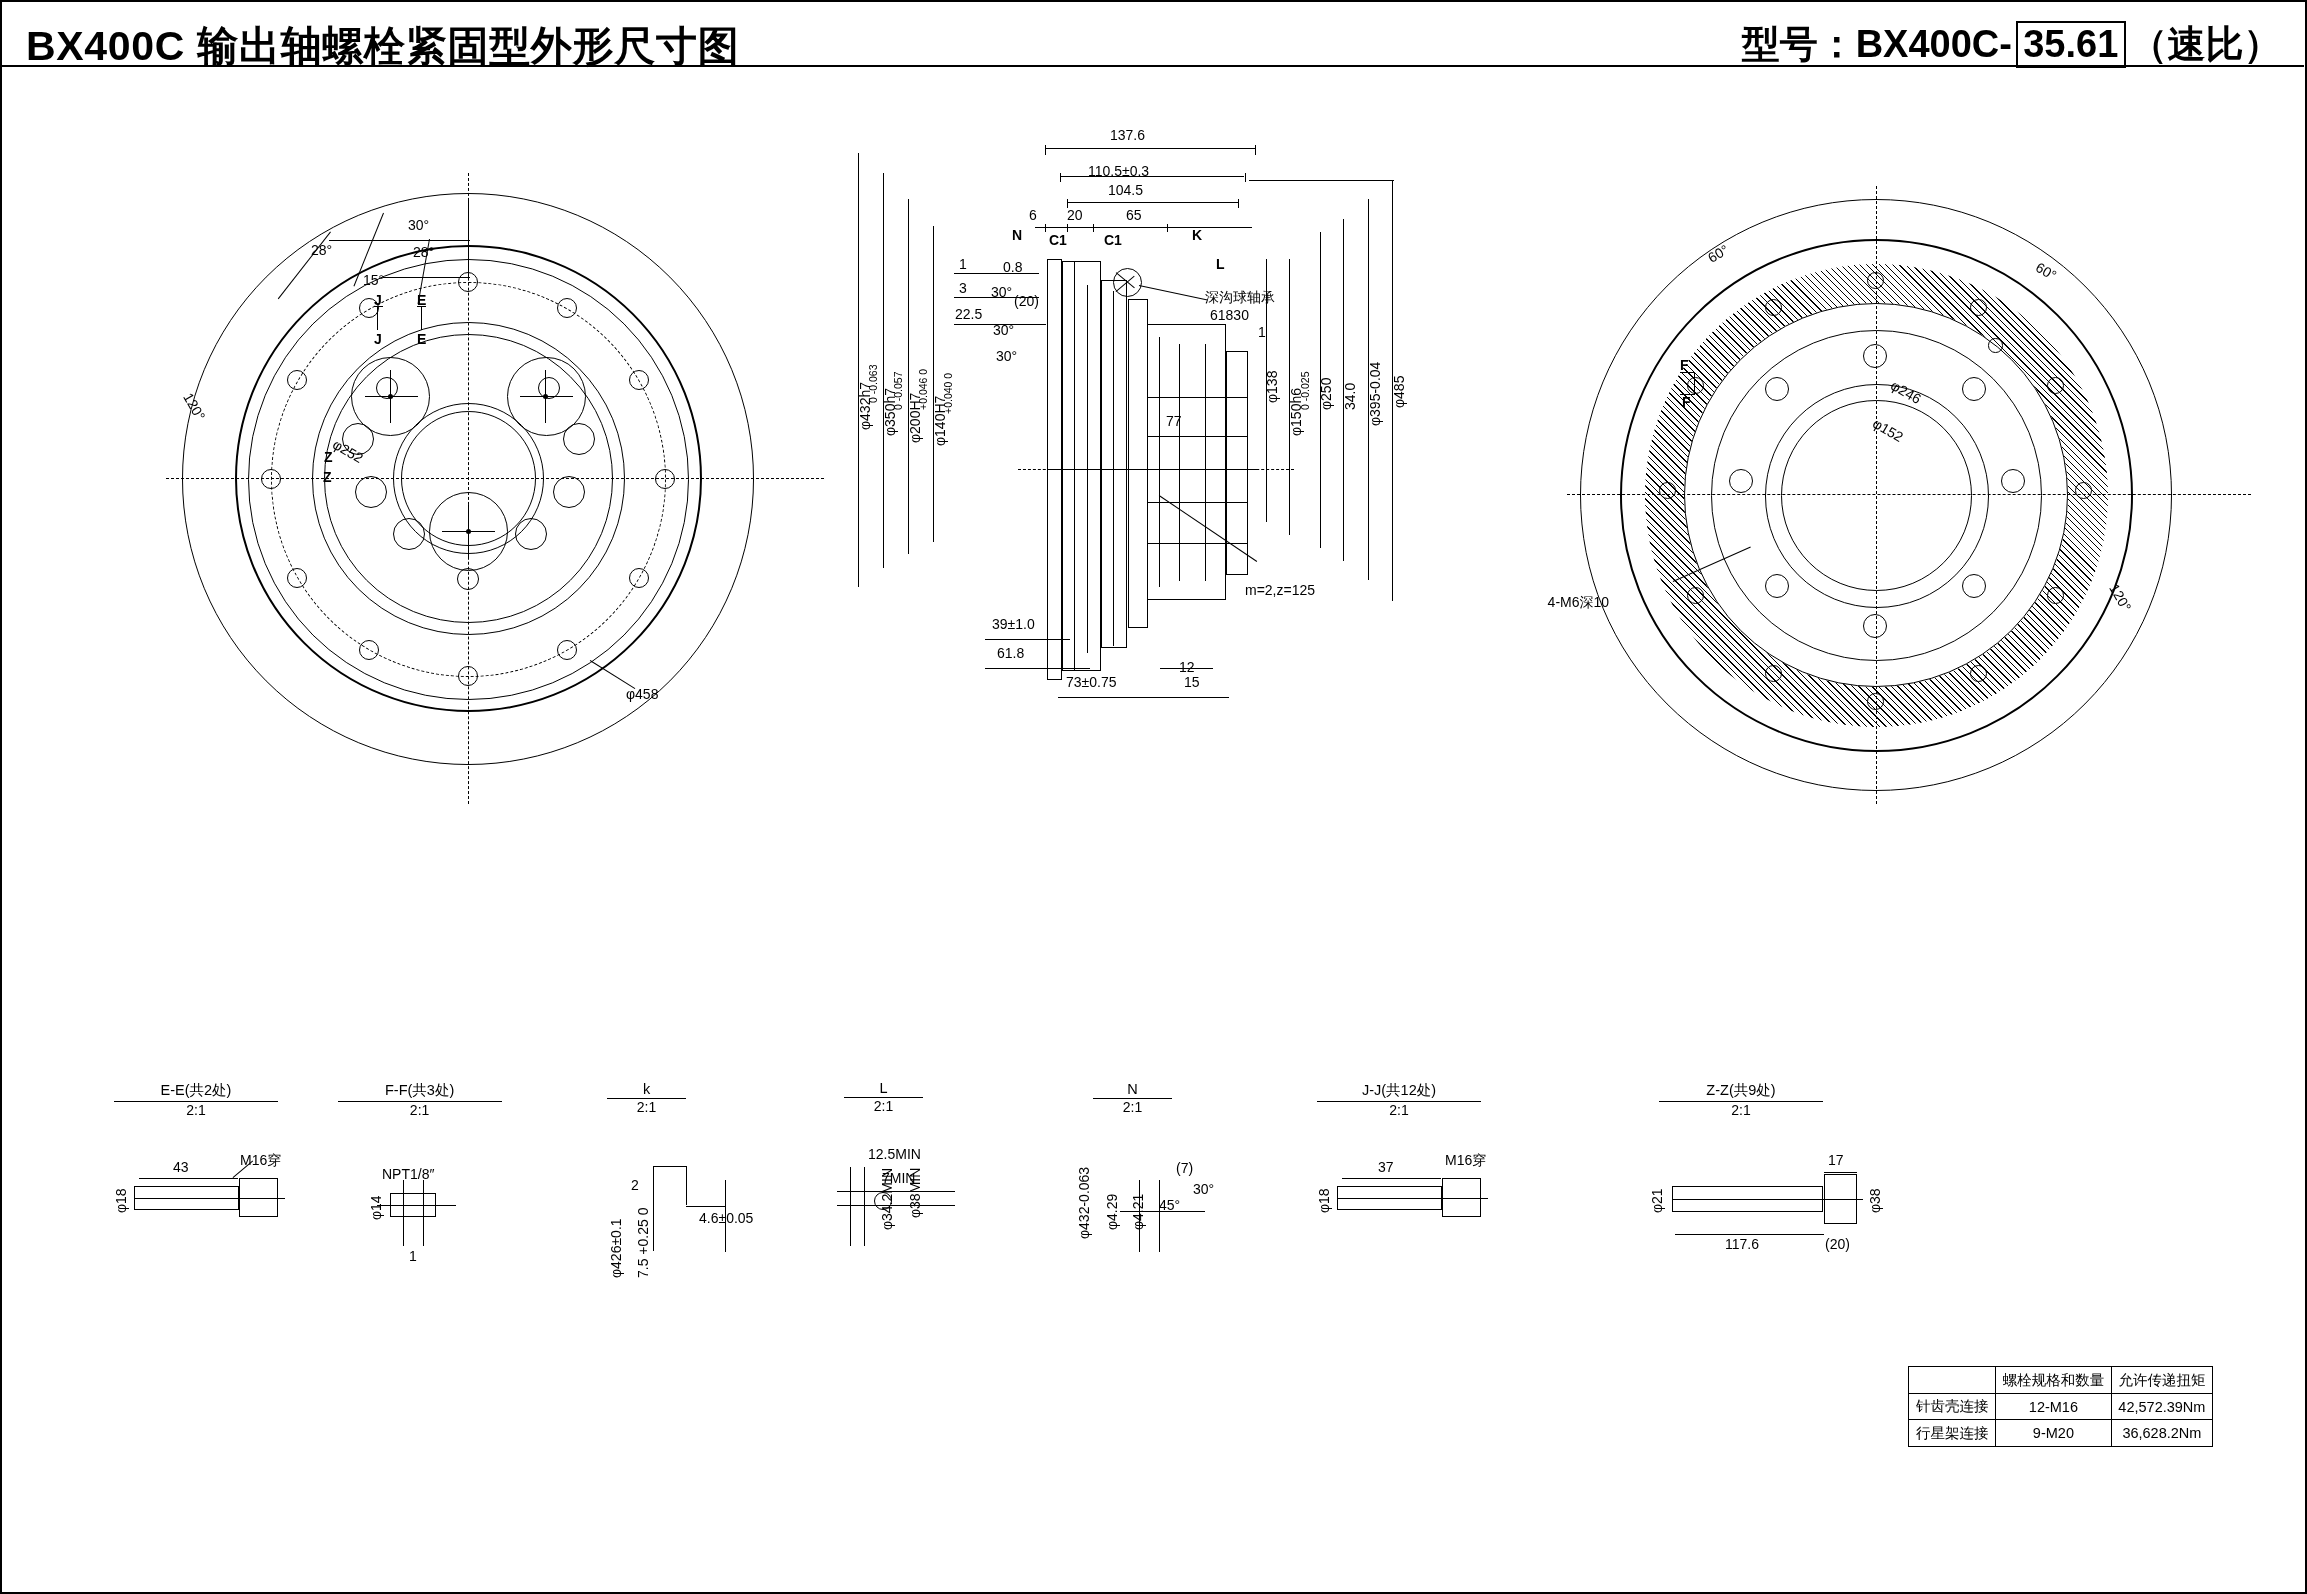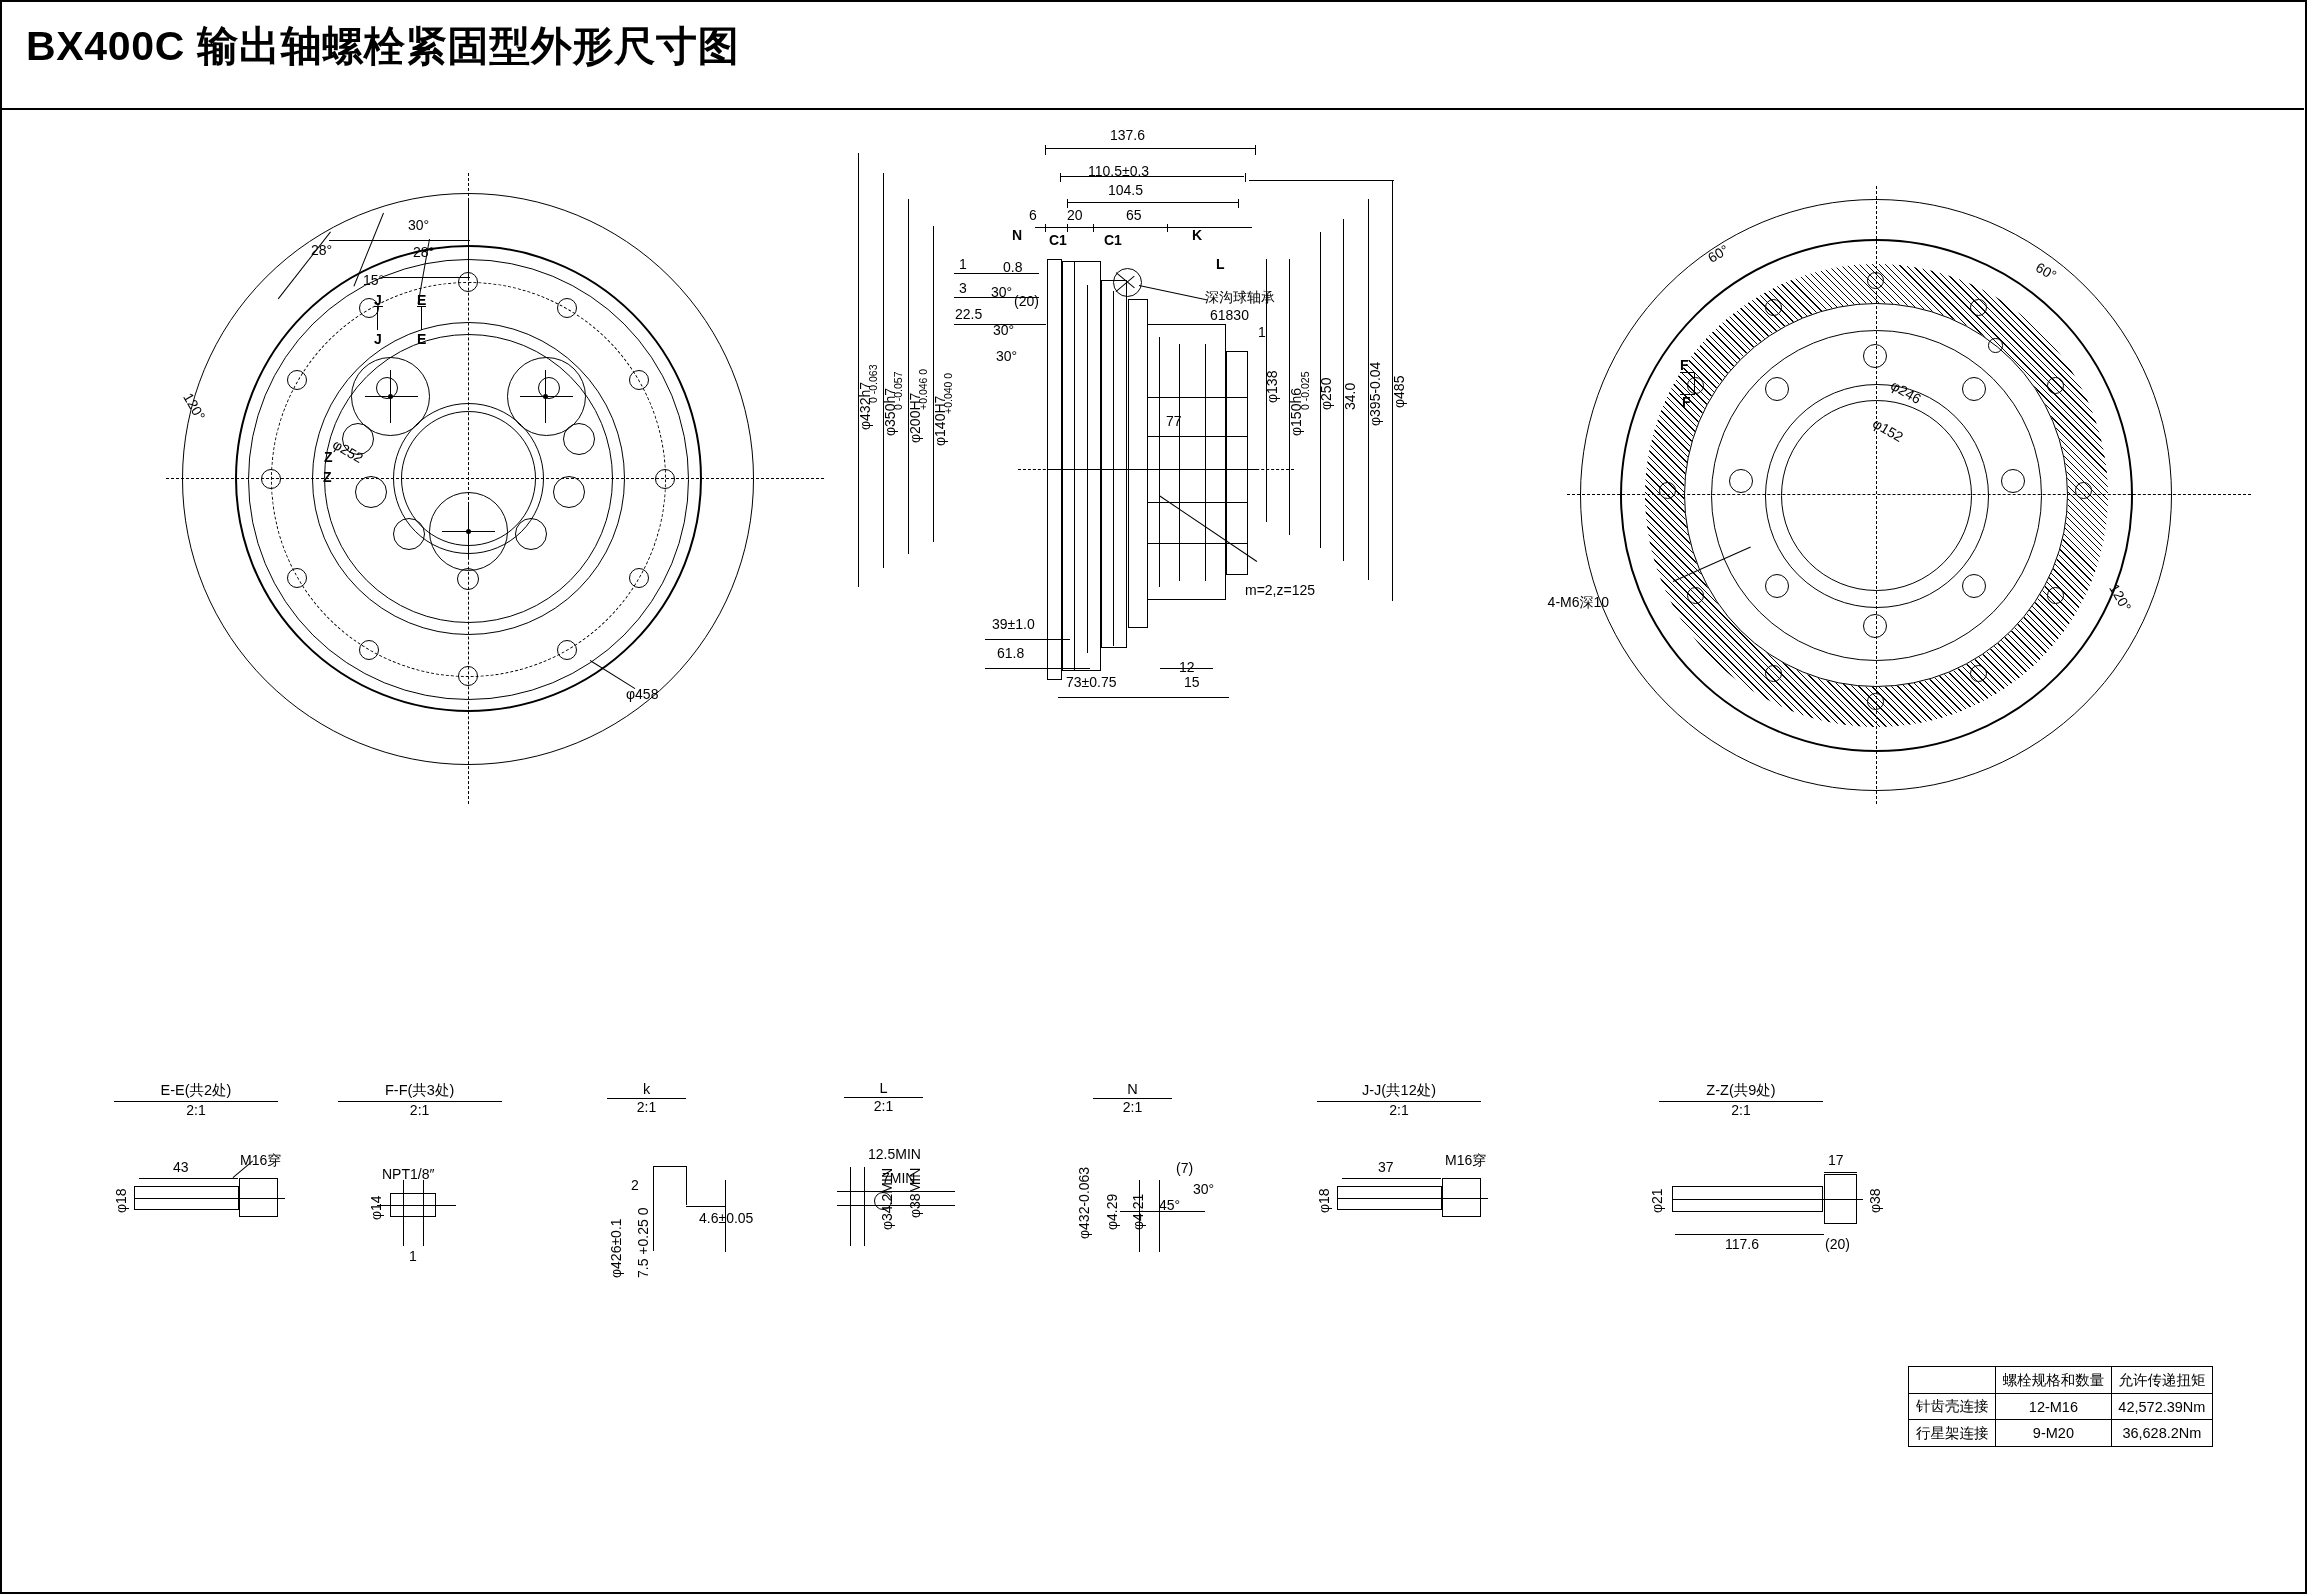--- a/index.html
+++ b/index.html
@@ -1,19 +1,19 @@
 <!DOCTYPE html>
 <html style="font-size:10.5px"><head>
 <meta charset="utf-8">
 <style>
   html,body{margin:0;padding:0;background:#ffffff;}
   body{width:2307px;height:1594px;font-family:"Liberation Sans",sans-serif;color:#000;overflow:hidden;}
   #sheet{position:relative;width:2307px;height:1594px;box-sizing:border-box;border:2.6px solid #000;}
   
-  #header{position:absolute;left:0;top:0;width:2302px;height:108px;border-bottom:2.6px solid #000;box-sizing:border-box;}
+  #header{position:absolute;left:0;top:0;width:2302px;height:65px;border-bottom:2.6px solid #000;box-sizing:border-box;}
   #title{position:absolute;left:24px;top:17px;font-size:41px;font-weight:bold;letter-spacing:0.7px;white-space:nowrap;}
   #model{position:absolute;right:22.4px;top:17px;font-size:38px;font-weight:bold;white-space:nowrap;display:flex;align-items:center;gap:4px;}
   #model .boxed{border:2px solid #000;padding:0 5.3px;}
   
   .t{position:absolute;font-size:14px;white-space:nowrap;}
   .t.xs{font-size:10.5px;}
   .t.b{font-weight:bold;}
   .rot90{transform:rotate(-90deg);transform-origin:left top;}
   .rot-30{transform:rotate(-30deg);transform-origin:left top;}
   .rot30{transform:rotate(30deg);transform-origin:left top;}
@@ -45,20 +45,25 @@
   .mask{position:absolute;background:#fff;border-radius:50%;}
   .rectln{position:absolute;border:1.1px solid #000;box-sizing:border-box;}
 </style>
 </head>
 <body>
 
 <div id="sheet">
 
   <div id="header">
     <div id="title">BX400C  输出轴螺栓紧固型外形尺寸图</div>
+    <div id="model">
+      <span>型号：BX400C-</span>
+      <span class="boxed">35.61</span>
+      <span>（速比）</span>
+    </div>
   </div>
 
   <div class="view" style="left:164px;top:158px;width:658px;height:789px;">
 
     <div class="circ" style="left:16.4px;top:33px;width:572px;height:572px;"></div>
 
     <div class="circ thick" style="left:69px;top:85px;width:467px;height:467px;"></div>
     <div class="circ" style="left:82px;top:99px;width:441px;height:441px;"></div>
 
     <div class="circ" style="left:105px;top:122px;width:395px;height:395px;border-style:dashed;"></div>

